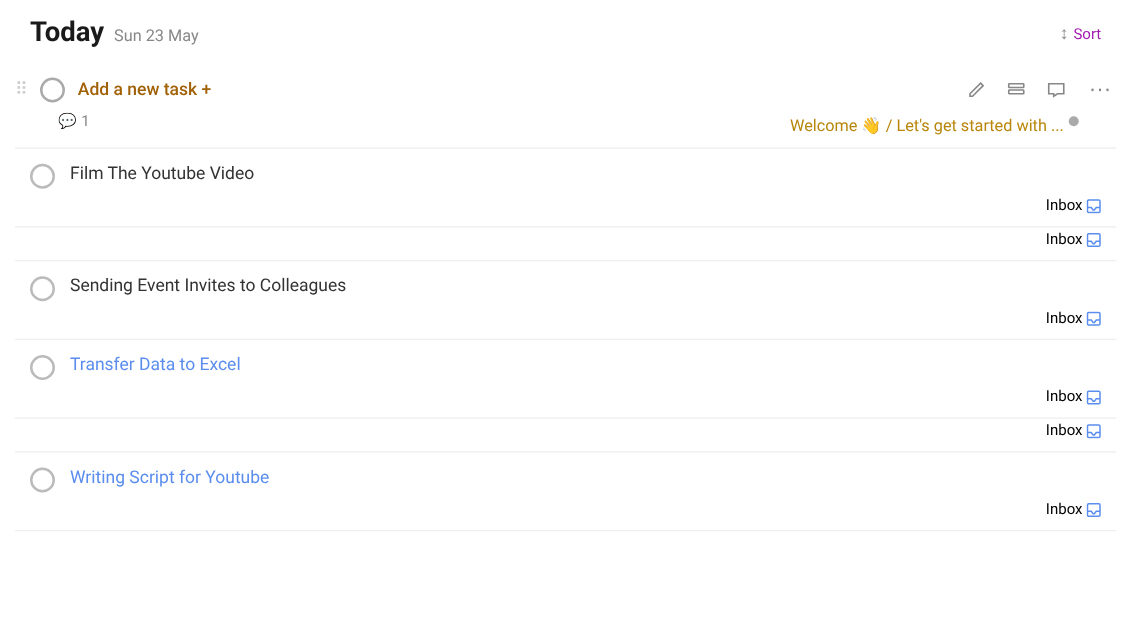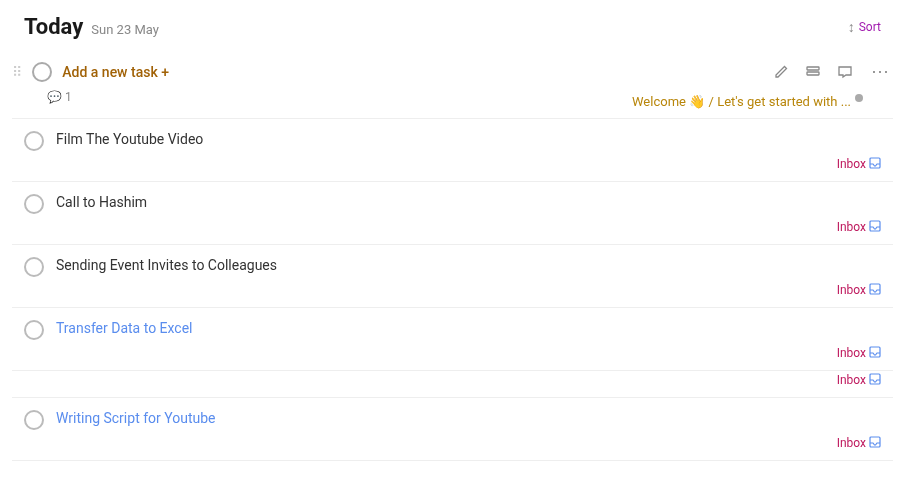--- a/index.html
+++ b/index.html
@@ -163,23 +163,23 @@
     }
 
     .task-meta {
       display: flex;
       justify-content: flex-end;
       padding: 2px 24px 10px 24px;
     }
 
     .inbox-label {
       font-size: 12px;
-      color: #be185d;
-      display: flex;
-      align-items: flex-start;
+      color: #000000;
+      display: flex;
+      align-items: flex-end;
       gap: 3px;
       margin-left: 20px;
     }
 
     .add-bottom {
       display: flex;
       align-items: center;
       gap: 8px;
       padding: 14px 20px;
       color: #888;
@@ -268,24 +268,20 @@
         <svg width="12" height="12" viewBox="0 0 12 12" fill="none" xmlns="http://www.w3.org/2000/svg">
           <rect x="1" y="1" width="10" height="10" rx="1" stroke="#5a8dee" stroke-width="1.2" fill="none"></rect>
           <path d="M1 7h3l1.5 2h1L8 7h3" stroke="#5a8dee" stroke-width="1.2" fill="none"></path>
         </svg>
       </span>
     </div>
     <div class="divider"></div>
   </div>
 
   <div>
-    <div class="task-row">
-      <button class="task-circle"></button>
-      <span class="task-text">Call to Hashim</span>
-    </div>
     <div class="task-meta">
       <span class="inbox-label">
         <span>Inbox</span>
         <svg width="12" height="12" viewBox="0 0 12 12" fill="none" xmlns="http://www.w3.org/2000/svg">
           <rect x="1" y="1" width="10" height="10" rx="1" stroke="#5a8dee" stroke-width="1.2" fill="none"></rect>
           <path d="M1 7h3l1.5 2h1L8 7h3" stroke="#5a8dee" stroke-width="1.2" fill="none"></path>
         </svg>
       </span>
     </div>
     <div class="divider"></div>

